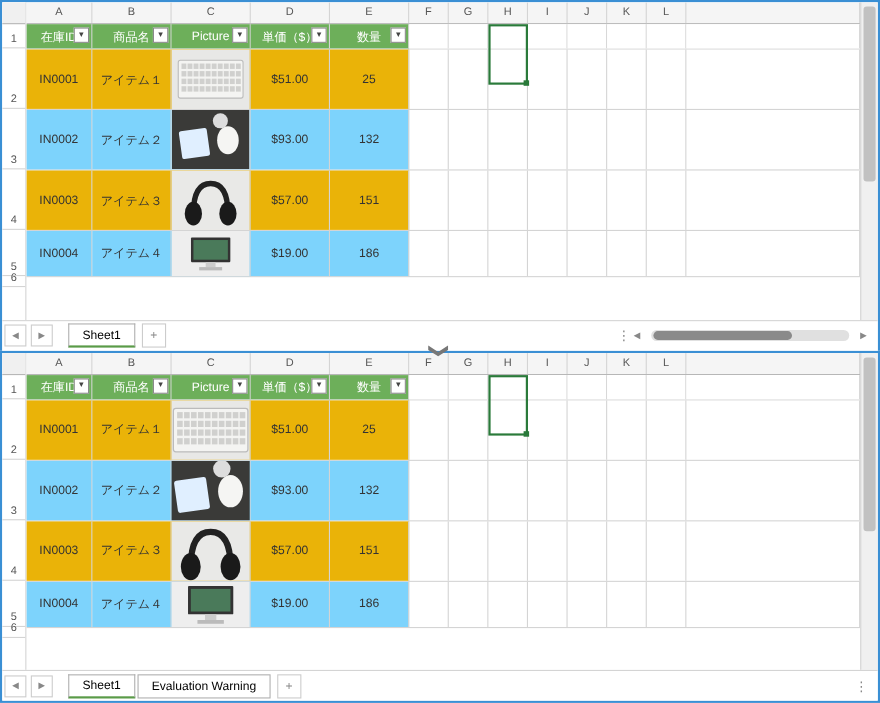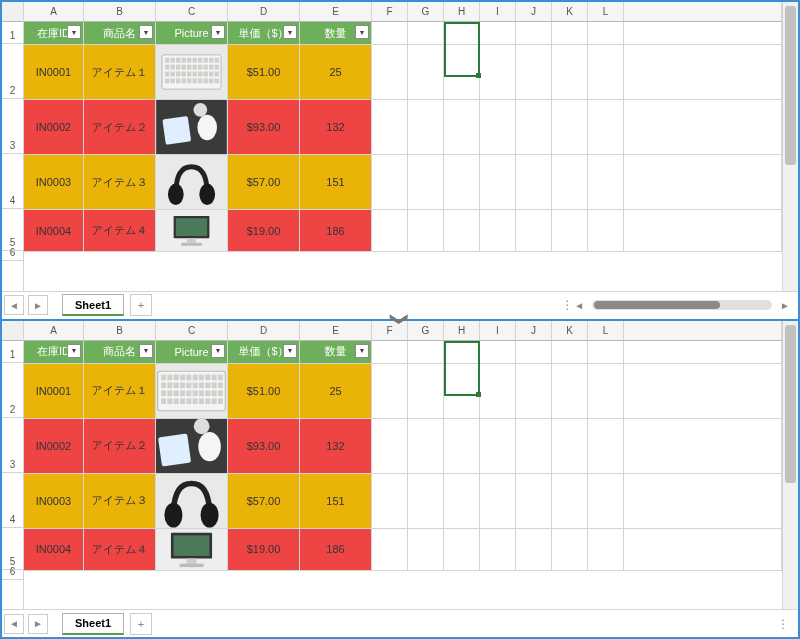--- a/index.html
+++ b/index.html
@@ -20,36 +20,36 @@
   
   .data-rows { position: relative; }
   .drow { display: flex; border-bottom: 1px solid #d4d4d4; }
   .cell { border-right: 1px solid #d4d4d4; display: flex; align-items: center; justify-content: center; font-size: 11px; color: #333; overflow: hidden; }
   
   .hdr-row .cell { background: #6daf5a; color: #fff; font-size: 11px; height: 22px; position: relative; }
   .hdr-row .cell.blank { background: #fff; }
   .filter-btn { position: absolute; right: 2px; top: 3px; width: 14px; height: 14px; background: #fff; border: 1px solid #8a8a8a; display: flex; align-items: center; justify-content: center; font-size: 7px; color: #444; }
   
   .d1 .cell.shaded { background: #eab308; }
-  .d2 .cell.shaded { background: #ef4444; }
+  .d2 .cell.shaded { background: #7dd3fc; }
   
   .picture-cell { padding: 0; }
   .pic { width: 100%; height: 100%; background: #eee; position: relative; overflow: hidden; }
   .pic svg { width: 100%; height: 100%; }
   
   .sel-cell { position: absolute; border: 2px solid #2a7a3a; pointer-events: none; }
   .sel-handle { position: absolute; right: -3px; bottom: -3px; width: 5px; height: 5px; background: #2a7a3a; }
   
   .vscroll { width: 16px; background: #f0f0f0; border-left: 1px solid #d4d4d4; position: relative; }
   .vthumb { position: absolute; left: 2px; right: 2px; top: 4px; height: 55%; background: #c1c1c1; border-radius: 3px; }
   
   .footer { height: 28px; background: #fff; border-top: 1px solid #d4d4d4; display: flex; align-items: center; position: relative; }
   .navbtn { width: 20px; height: 20px; border: 1px solid #ccc; margin: 0 2px; display: flex; align-items: center; justify-content: center; color: #888; font-size: 10px; background: #fff; }
   .tab { height: 22px; padding: 0 12px; border: 1px solid #b0b0b0; background: #fff; display: flex; align-items: center; font-size: 11px; margin-right: 2px; }
-  .tab.active { border-bottom: 2px solid #5a9b48; font-weight: bold; }
+  .tab.active { border-bottom: 2px solid #5a9b48; font-weight: normal; }
   .addtab { width: 22px; height: 22px; border: 1px solid #ccc; display: flex; align-items: center; justify-content: center; color: #888; margin-left: 4px; }
   .hscroll-area { flex: 1; display: flex; align-items: center; justify-content: flex-end; padding-right: 8px; }
   .hscroll { width: 180px; height: 10px; background: #e0e0e0; border-radius: 5px; position: relative; margin: 0 8px; }
   .hthumb { position: absolute; left: 2px; top: 1px; width: 70%; height: 8px; background: #8a8a8a; border-radius: 4px; }
   .dots { color: #888; font-size: 12px; letter-spacing: 1px; }
   .tri { color: #888; font-size: 10px; }
 
   
   .cA { width: 60px; } .cB { width: 72px; } .cC { width: 72px; } .cD { width: 72px; } .cE { width: 72px; }
   .cF { width: 36px; } .cG { width: 36px; } .cH { width: 36px; } .cI { width: 36px; } .cJ { width: 36px; } .cK { width: 36px; } .cL { width: 36px; } .cR { flex: 1; }
@@ -439,19 +439,20 @@
       </div>
       <div class="vscroll">
           <div class="vthumb"></div>
         </div>
     </div>
     <div class="footer">
       <div class="navbtn">◄</div>
       <div class="navbtn">►</div>
       <div style="width:12px"></div>
       <div class="tab active">Sheet1</div>
+      <div class="tab">Evaluation Warning</div>
       <div class="addtab">+</div>
       <div class="hscroll-area">
         <span class="dots">⋮</span>
       </div>
     </div>
   </div>
 </div>
 
 </body></html>

